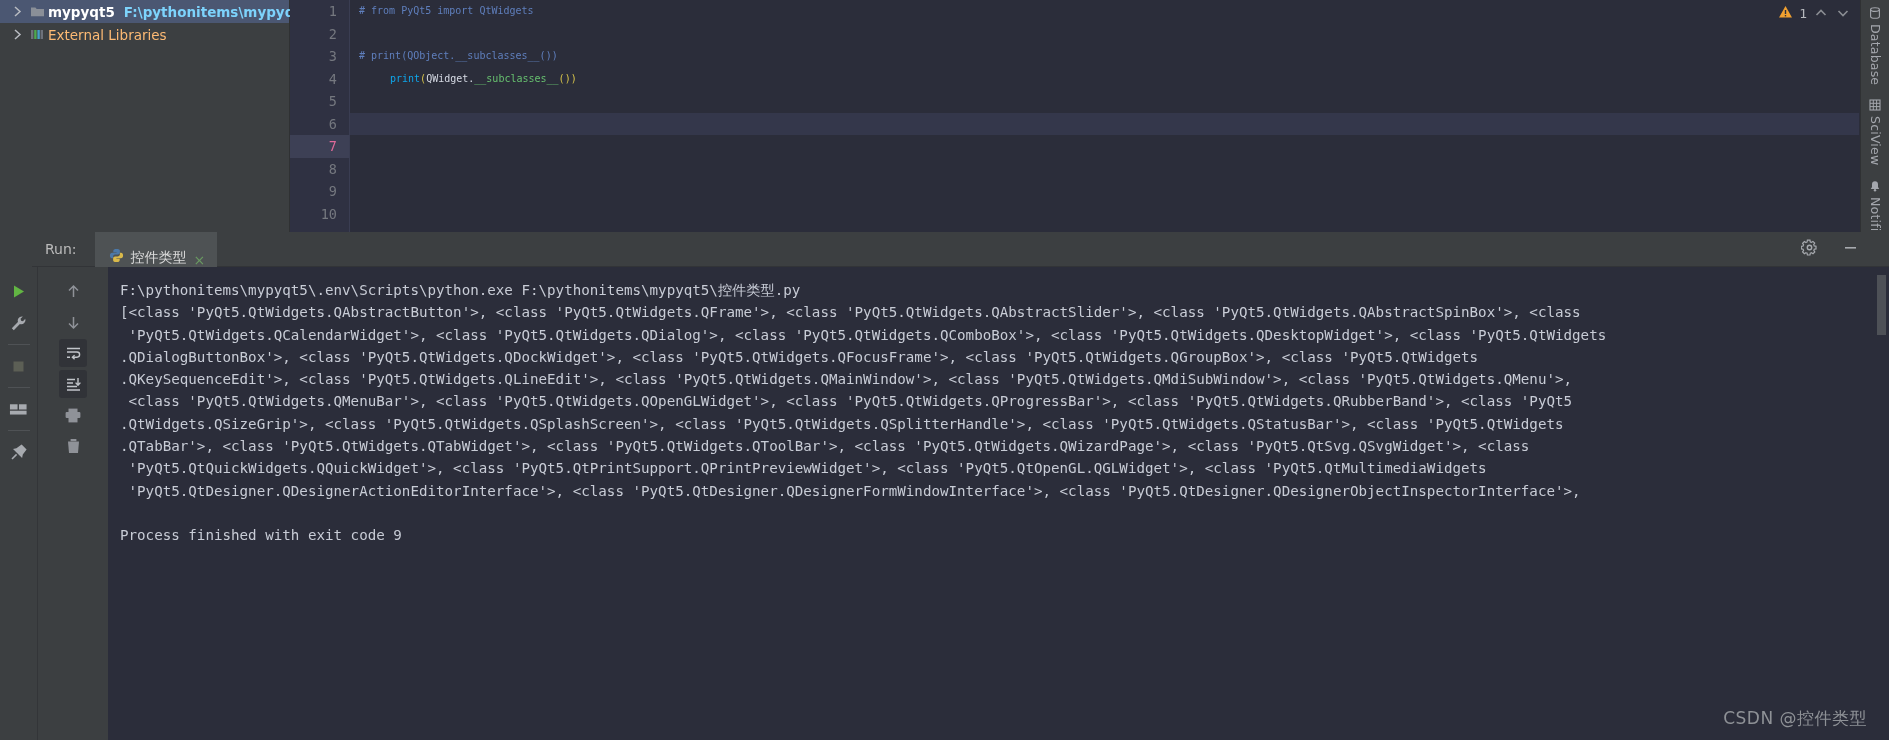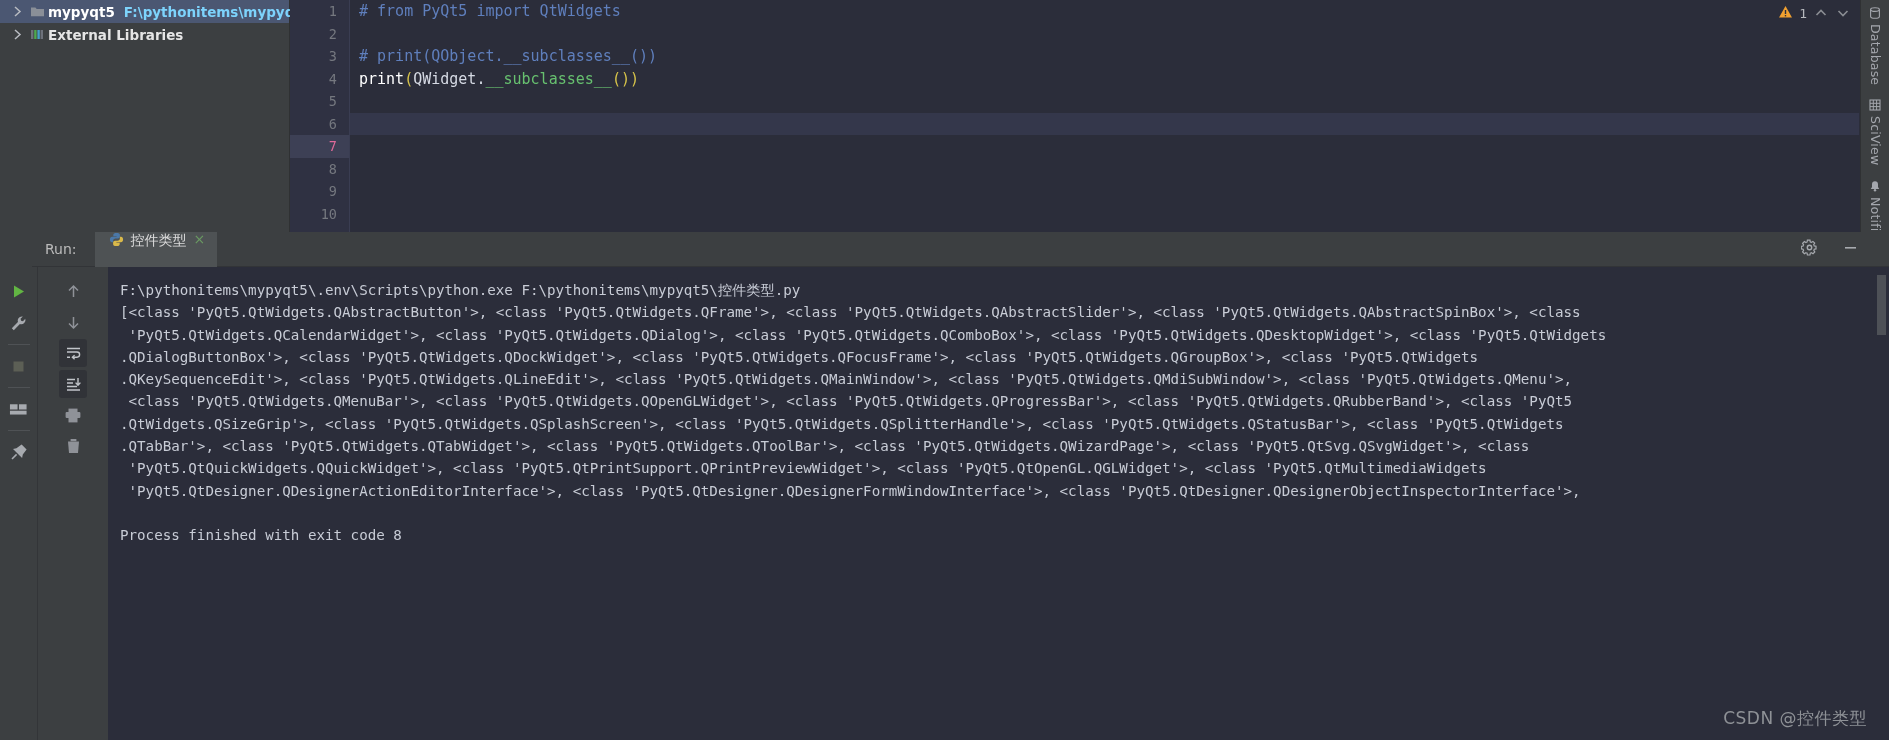--- a/index.html
+++ b/index.html
@@ -25,21 +25,21 @@
     padding-left: 8px; font-size: 13.5px; color: #bbbbbb;
     white-space: nowrap;
   }
   .tree-row.selected { background: #4b5772; }
   .tree-arrow {
     width: 18px; flex: 0 0 18px; display: flex; align-items: center; justify-content: center;
     color: #9aa0a6; font-size: 11px;
   }
   .tree-arrow svg { display: block; }
   .tree-icon { width: 22px; flex: 0 0 22px; display: flex; align-items: center; justify-content: center; }
-  .tree-label { color: #e5e5e5; font-weight: bold; }
+  .tree-label { color: #fdba74; }
   .tree-label.bold { font-weight: bold; color: #ffffff; }
   .tree-path { color: #7dd3fc; margin-left: 9px; font-weight: bold; }
 
   
   .editor-wrap { position: relative; flex: 1 1 auto; height: 232px; background: #2b2d3a; display: flex; }
   .gutter {
     width: 60px; flex: 0 0 60px; background: #2f3142;
     padding-top: 0px; text-align: right; border-right: 1px solid #3a3d52;
     position: relative;
   }
@@ -49,27 +49,27 @@
     font-size: 13.5px; color: #75787f;
   }
   .gutter-line.current { color: #e06a9a; }
   .gutter-line.current-bg { background: #3d4055; }
 
   .code-area { position: relative; flex: 1 1 auto; background: #2b2d3a; overflow: hidden; }
   .code-line {
     height: 22.5px; line-height: 22.5px;
     padding-left: 9px;
     font-family: "DejaVu Sans Mono", "Liberation Mono", monospace;
-    font-size: 15px; white-space: pre; color: #c5cad6;
+    font-size: 10px; white-space: pre; color: #c5cad6;
   }
   .code-line.current { background: #34374b; }
   .tok-comment { color: #5f7fbd; }
   .tok-kw      { color: #e56b9b; }
   .tok-plain   { color: #d6dae4; }
-  .tok-fn      { color: #ffffff; }
+  .tok-fn      { color: #0ea5e9; margin-left: 31px; }
   .tok-paren   { color: #d6c34a; }
   .tok-green   { color: #67c06f; }
   .tok-star    { color: #d6dae4; }
 
   
   .editor-right {
     width: 30px; flex: 0 0 30px; height: 232px; background: #2b2d3a;
     position: relative;
   }
   .err-stripe {
@@ -102,21 +102,21 @@
   .vtab-icon { transform: rotate(0deg); display:flex; }
 
   
   .run-panel { position: absolute; left: 0; top: 232px; width: 1889px; height: 508px; background: #3c3f41; }
   .run-header {
     height: 35px; display: flex; align-items: center;
     border-bottom: 1px solid #323437; background: #3c3f41; position: relative; margin-left: 32px;
   }
   .run-label { margin-left: 13px; color: #bbbbbb; font-size: 14px; }
   .run-tab {
-    margin-left: 18px; height: 35px; display: flex; align-items: flex-start; gap: 7px;
+    margin-left: 18px; height: 35px; display: flex; align-items: flex-end; gap: 7px;
     padding: 0 12px 0 14px; background: #4e5254;
   }
   .run-tab-title { color: #dcdcdc; font-size: 14px; }
   .tab-close { color: #6a9b62; font-size: 14px; line-height: 1; }
   .run-header-right { position: absolute; right: 30px; top: 0; height: 35px; display: flex; align-items: center; gap: 24px; }
 
   .run-body { position: relative; height: 473px; display: flex; gap: 18px; }
   .run-toolbar {
     width: 38px; flex: 0 0 38px; background: #3c3f41;
     display: flex; flex-direction: column; align-items: center; padding-top: 10px; gap: 4px;
@@ -387,21 +387,21 @@
           <div class="console-line">[&lt;class 'PyQt5.QtWidgets.QAbstractButton'&gt;, &lt;class 'PyQt5.QtWidgets.QFrame'&gt;, &lt;class 'PyQt5.QtWidgets.QAbstractSlider'&gt;, &lt;class 'PyQt5.QtWidgets.QAbstractSpinBox'&gt;, &lt;class</div>
           <div class="console-line"> 'PyQt5.QtWidgets.QCalendarWidget'&gt;, &lt;class 'PyQt5.QtWidgets.QDialog'&gt;, &lt;class 'PyQt5.QtWidgets.QComboBox'&gt;, &lt;class 'PyQt5.QtWidgets.QDesktopWidget'&gt;, &lt;class 'PyQt5.QtWidgets</div>
           <div class="console-line">.QDialogButtonBox'&gt;, &lt;class 'PyQt5.QtWidgets.QDockWidget'&gt;, &lt;class 'PyQt5.QtWidgets.QFocusFrame'&gt;, &lt;class 'PyQt5.QtWidgets.QGroupBox'&gt;, &lt;class 'PyQt5.QtWidgets</div>
           <div class="console-line">.QKeySequenceEdit'&gt;, &lt;class 'PyQt5.QtWidgets.QLineEdit'&gt;, &lt;class 'PyQt5.QtWidgets.QMainWindow'&gt;, &lt;class 'PyQt5.QtWidgets.QMdiSubWindow'&gt;, &lt;class 'PyQt5.QtWidgets.QMenu'&gt;,</div>
           <div class="console-line"> &lt;class 'PyQt5.QtWidgets.QMenuBar'&gt;, &lt;class 'PyQt5.QtWidgets.QOpenGLWidget'&gt;, &lt;class 'PyQt5.QtWidgets.QProgressBar'&gt;, &lt;class 'PyQt5.QtWidgets.QRubberBand'&gt;, &lt;class 'PyQt5</div>
           <div class="console-line">.QtWidgets.QSizeGrip'&gt;, &lt;class 'PyQt5.QtWidgets.QSplashScreen'&gt;, &lt;class 'PyQt5.QtWidgets.QSplitterHandle'&gt;, &lt;class 'PyQt5.QtWidgets.QStatusBar'&gt;, &lt;class 'PyQt5.QtWidgets</div>
           <div class="console-line">.QTabBar'&gt;, &lt;class 'PyQt5.QtWidgets.QTabWidget'&gt;, &lt;class 'PyQt5.QtWidgets.QToolBar'&gt;, &lt;class 'PyQt5.QtWidgets.QWizardPage'&gt;, &lt;class 'PyQt5.QtSvg.QSvgWidget'&gt;, &lt;class</div>
           <div class="console-line"> 'PyQt5.QtQuickWidgets.QQuickWidget'&gt;, &lt;class 'PyQt5.QtPrintSupport.QPrintPreviewWidget'&gt;, &lt;class 'PyQt5.QtOpenGL.QGLWidget'&gt;, &lt;class 'PyQt5.QtMultimediaWidgets</div>
           <div class="console-line"> 'PyQt5.QtDesigner.QDesignerActionEditorInterface'&gt;, &lt;class 'PyQt5.QtDesigner.QDesignerFormWindowInterface'&gt;, &lt;class 'PyQt5.QtDesigner.QDesignerObjectInspectorInterface'&gt;,</div>
           <div class="console-line">&nbsp;</div>
-          <div class="console-line">Process finished with exit code 8</div>
+          <div class="console-line">Process finished with exit code 9</div>
           <div class="console-scrollbar"></div>
         <div class="watermark">CSDN @控件类型</div>
       </div>
 
     </div>
   </div>
 
 </div>
 
 </body></html>

